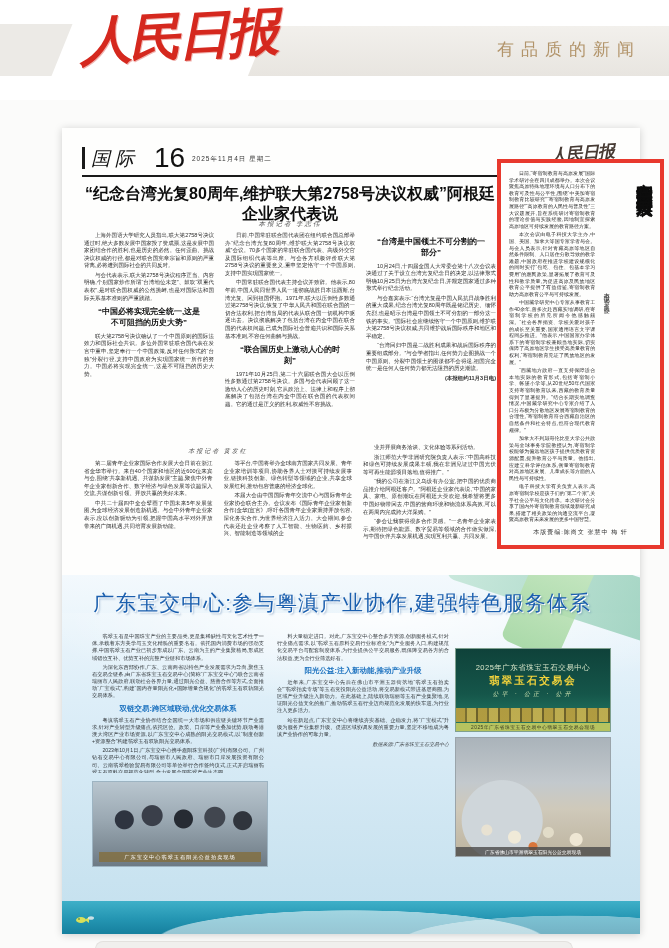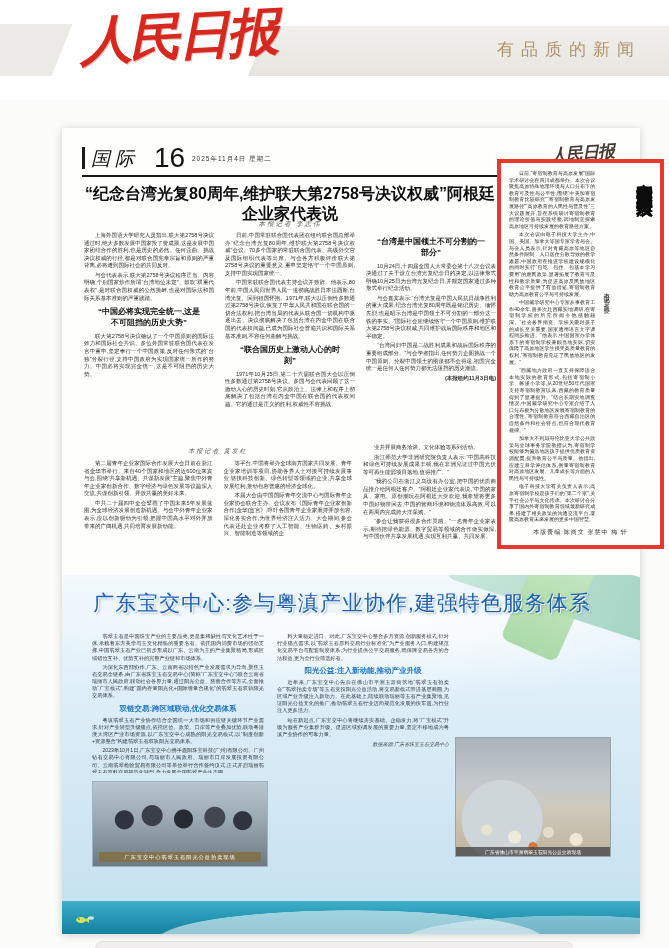--- a/index.html
+++ b/index.html
@@ -207,20 +207,27 @@
           <p>站在新起点,广东宝交中心将继续夯实基础、企稳发力,将“广宝模式”升级为服务产业集群升级、促进区域协调发展的重要力量,坚定不移地成为粤滇产业协作的可靠力量。</p>
           <div class="adv-source">数据来源:广东省珠宝玉石交易中心</div>
         </div>
       </div>
     </div>
 
     <div class="photo-left">
       <div class="cap">广东宝交中心翡翠玉石阳光公益拍卖现场</div>
     </div>
 
+    <div class="photo-stage">
+      <div class="ps-l1">2025年广东省珠宝玉石交易中心</div>
+      <div class="ps-l2">翡翠玉石交易会</div>
+      <div class="ps-l3">公平 · 公正 · 公开</div>
+      <div class="ps-tables"></div>
+      <div class="ps-cap">2025年广东省珠宝玉石交易中心翡翠玉石交易会现场</div>
+    </div>
 
     <div class="photo-warehouse">
       <div class="cap">广东省佛山市平洲翡翠玉石阳光公益交易现场</div>
     </div>
 
     <div class="wave">
       <svg class="fish" width="22" height="12" viewBox="0 0 22 12">
         <ellipse cx="7" cy="6" rx="5" ry="3" fill="#d8e05a"></ellipse>
         <polygon points="11,6 15,3 15,9" fill="#d8e05a"></polygon>
         <circle cx="5" cy="5" r="0.8" fill="#2b6a4f"></circle>

